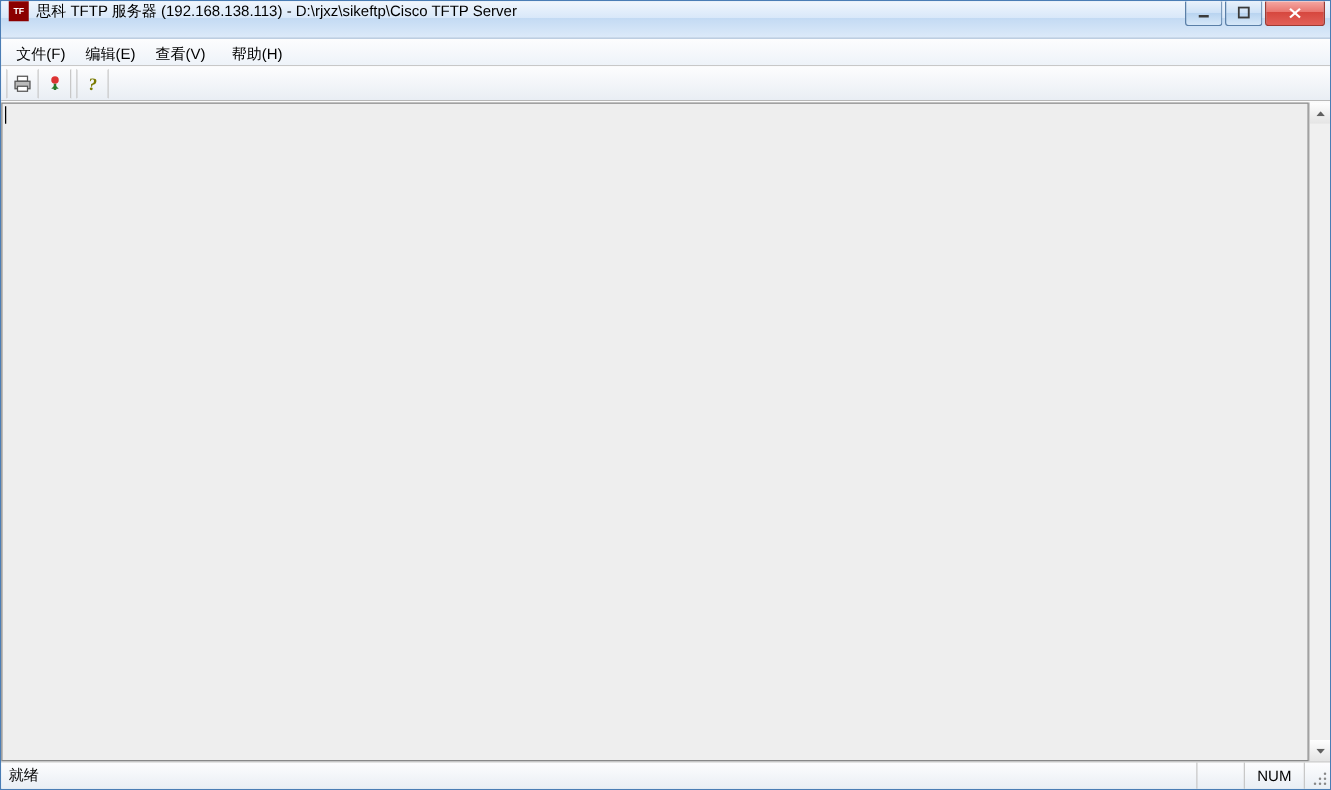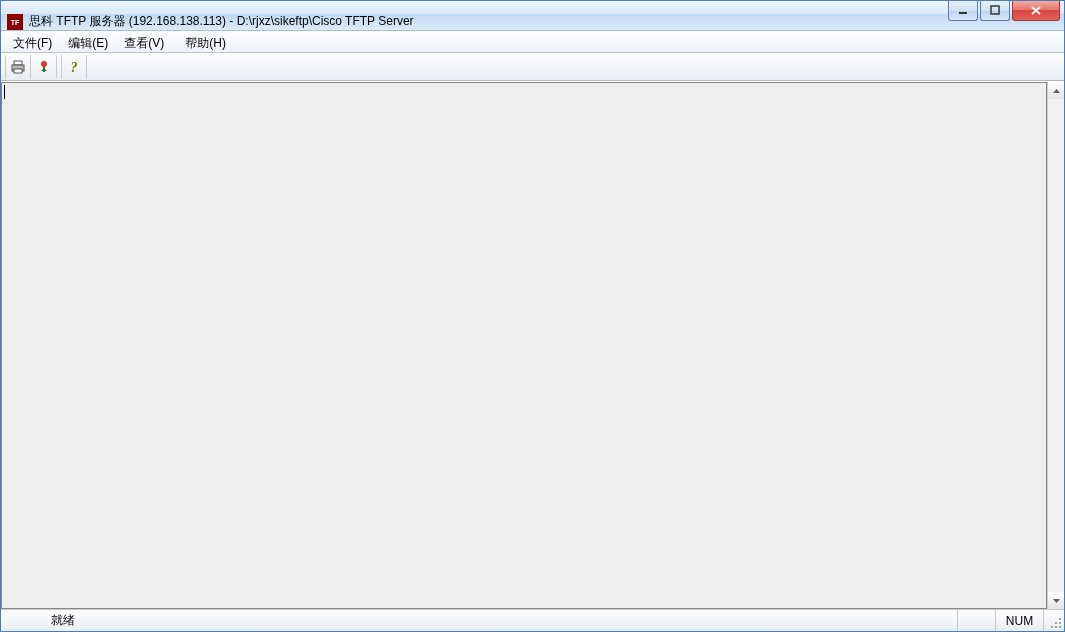--- a/index.html
+++ b/index.html
@@ -18,21 +18,21 @@
       background: #fff;
       display: flex;
       flex-direction: column;
       box-shadow: inset 0 0 0 1px rgba(255,255,255,0.3);
     }
     
     .titlebar {
       height: 30px;
       background: linear-gradient(to bottom, #f0f6fd 0%, #d9e8f9 45%, #c3daf3 46%, #dceaf9 100%);
       display: flex;
-      align-items: flex-end;
+      align-items: flex-start;
       padding-left: 6px;
       border-bottom: 1px solid #a8bed8;
       position: relative;
     }
     .app-icon {
       width: 16px;
       height: 16px;
       background: #8b0000;
       margin-right: 6px;
       display: inline-flex;
@@ -171,21 +171,20 @@
       align-items: stretch;
       font-size: 12px;
       color: #000;
     }
     .status-left {
       flex: 1;
       display: flex;
       align-items: center;
       padding-left: 6px;
       border-right: 1px solid #c8c8c8;
-      margin-left: 44px;
     }
     .status-pane {
       width: 38px;
       border-right: 1px solid #c8c8c8;
     }
     .status-num {
       width: 48px;
       display: flex;
       align-items: center;
       justify-content: center;

